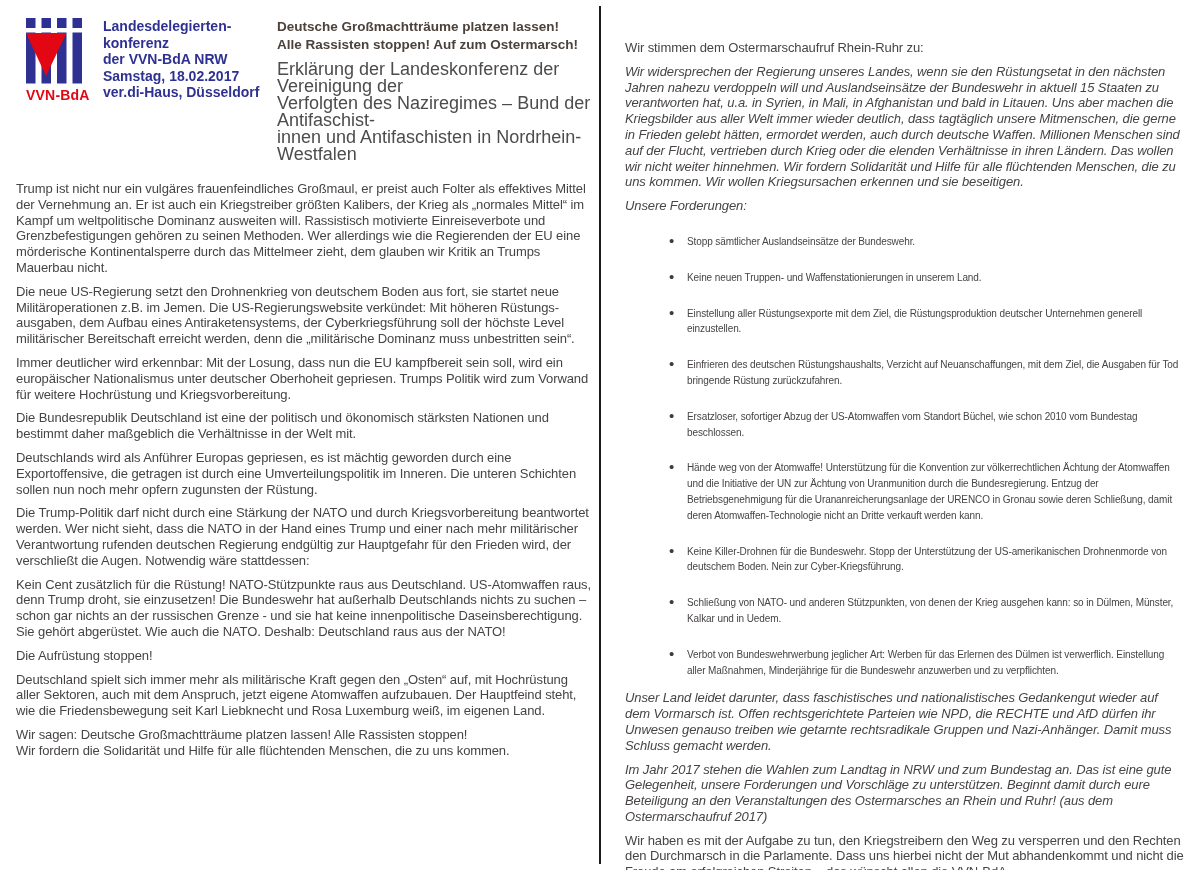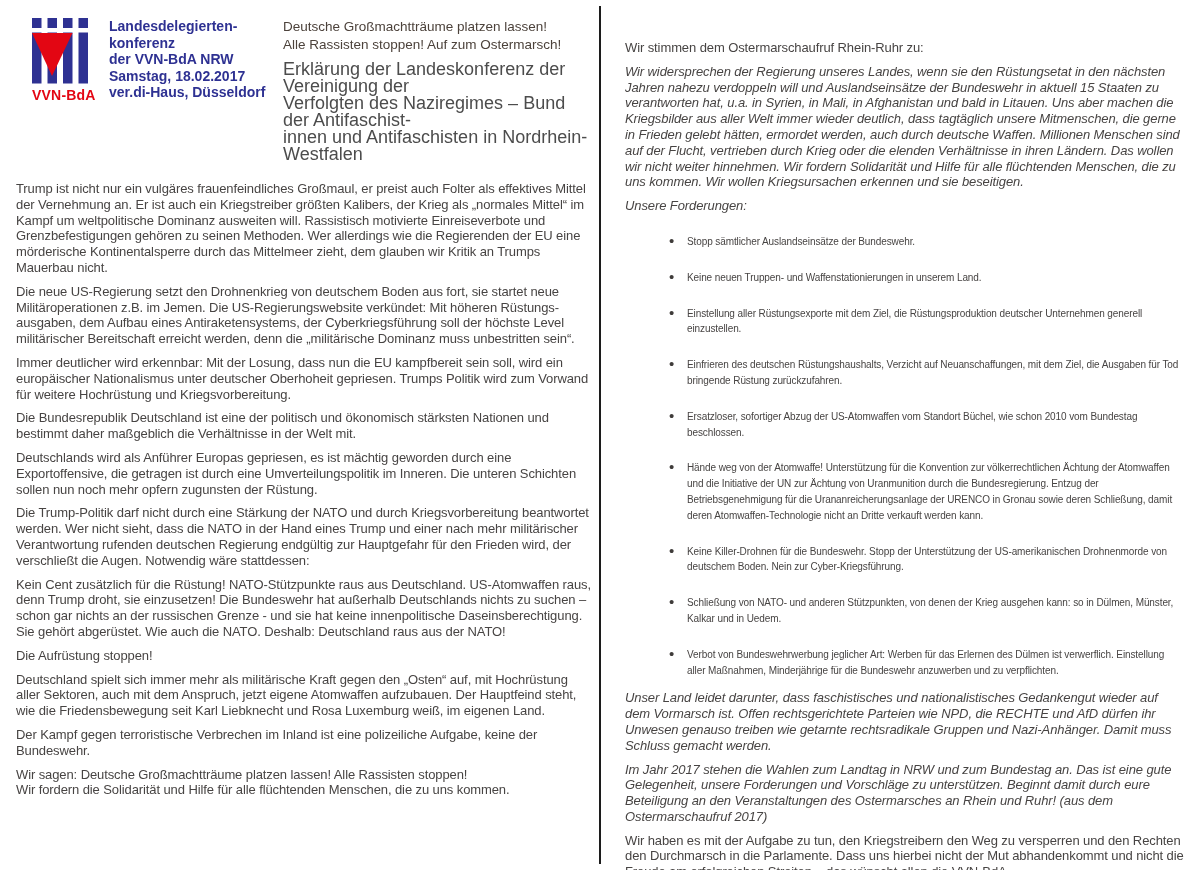--- a/index.html
+++ b/index.html
@@ -8,26 +8,26 @@
     font-family:"Liberation Sans", sans-serif; color:#474443; position:relative;
   }
   .page { position:absolute; inset:0; }
 
   .col-left  { position:absolute; left:16px;  top:18px; width:578px; }
   .col-right { position:absolute; left:625px; top:40px; width:560px; }
   .divider   { position:absolute; left:599px; top:6px; width:2px; height:858px; background:#1c1c1c; }
 
   
   .header { display:flex; align-items:flex-start; margin-bottom:18px; }
-  .logo-block { flex:none; margin-left:16px; width:62px; }
+  .logo-block { flex:none; margin-left:10px; width:62px; }
   .logo-block svg { display:block; }
   .logo-acronym { margin-top:3px; color:#e30613; font-weight:bold; font-size:14px; letter-spacing:.2px; white-space:nowrap; }
   .conf { flex:none; margin-left:15px; width:158px; color:#2e3192; font-weight:bold; font-size:14px; line-height:16.5px; }
   .decl { flex:1; margin-left:16px; }
-  .decl-title { font-weight:normal; color:#4c423b; font-size:13.5px; line-height:17.5px; }
+  .decl-title { font-weight:bold; color:#4c423b; font-size:13.5px; line-height:17.5px; }
   .decl-sub   { margin-top:8px; font-size:18px; line-height:17px; color:#4c4c4c; }
 
   
   .col-left p, .col-right p {
     margin:0 0 8px 0; font-size:13px; line-height:15.8px; letter-spacing:-0.1px;
   }
   .nogap { margin-bottom:0 !important; }
   .quote { font-style:italic; }
 
   ul.demands { list-style:none; margin:6px 0 10px 0; padding:0 0 0 42px; }
@@ -87,21 +87,20 @@
 
     <p>Trump ist nicht nur ein vulgäres frauenfeindliches Großmaul, er preist auch Folter als effektives Mittel der Vernehmung an.  Er ist auch ein Kriegstreiber größten Kalibers, der Krieg als „normales Mittel“ im Kampf um weltpolitische Dominanz ausweiten will. Rassistisch motivierte Einreiseverbote und Grenzbefestigungen gehören zu seinen Methoden. Wer allerdings wie die Regierenden der EU eine mörderische Kontinentalsperre durch das Mittelmeer zieht, dem glauben wir Kritik an Trumps Mauerbau nicht.</p>
     <p>Die neue US-Regierung setzt den Drohnenkrieg von deutschem Boden aus fort, sie startet neue Militäroperationen z.B. im Jemen. Die US-Regierungswebsite verkündet: Mit höheren Rüstungs-ausgaben, dem Aufbau eines Antiraketensystems, der Cyberkriegsführung soll der höchste Level militärischer Bereitschaft erreicht werden, denn die „militärische Dominanz muss unbestritten sein“.</p>
     <p>Immer deutlicher wird erkennbar: Mit der Losung, dass nun die EU kampfbereit sein soll, wird ein europäischer Nationalismus unter deutscher Oberhoheit gepriesen. Trumps Politik wird zum Vorwand für weitere Hochrüstung und Kriegsvorbereitung.</p>
     <p>Die Bundesrepublik Deutschland ist eine der politisch und ökonomisch stärksten Nationen und bestimmt daher maßgeblich die Verhältnisse in der Welt mit.</p>
     <p>Deutschlands wird als Anführer Europas gepriesen, es ist mächtig geworden durch eine Exportoffensive, die getragen ist durch eine Umverteilungspolitik im Inneren. Die unteren Schichten sollen nun noch mehr opfern zugunsten der Rüstung.</p>
     <p>Die Trump-Politik darf nicht durch eine Stärkung der NATO und durch Kriegsvorbereitung beantwortet werden. Wer nicht sieht, dass die NATO in der Hand eines Trump und einer nach mehr militärischer Verantwortung rufenden deutschen Regierung endgültig zur Hauptgefahr für den Frieden wird, der verschließt die Augen. Notwendig wäre stattdessen:</p>
     <p>Kein Cent zusätzlich für die Rüstung! NATO-Stützpunkte raus aus Deutschland. US-Atomwaffen raus, denn Trump droht, sie einzusetzen! Die Bundeswehr hat außerhalb Deutschlands nichts zu suchen – schon gar nichts an der russischen Grenze - und sie hat keine innenpolitische Daseinsberechtigung. Sie gehört abgerüstet. Wie auch die NATO. Deshalb: Deutschland raus aus der NATO!</p>
     <p>Die Aufrüstung stoppen!</p>
     <p>Deutschland spielt sich immer mehr als militärische Kraft gegen den „Osten“ auf, mit Hochrüstung aller Sektoren, auch mit dem Anspruch, jetzt eigene Atomwaffen aufzubauen. Der Hauptfeind steht, wie die Friedensbewegung seit Karl Liebknecht und Rosa Luxemburg weiß, im eigenen Land.</p>
-    <p>Der Kampf gegen terroristische Verbrechen im Inland ist eine polizeiliche Aufgabe, keine der Bundeswehr.</p>
     <p class="nogap">Wir sagen: Deutsche Großmachtträume platzen lassen! Alle Rassisten stoppen!</p>
     <p>Wir fordern die Solidarität und Hilfe für alle flüchtenden Menschen, die zu uns kommen.</p>
   </div>
 
   <div class="divider"></div>
 
   <div class="col-right">
     <p>Wir stimmen dem Ostermarschaufruf Rhein-Ruhr zu:</p>
 
     <p class="quote">Wir widersprechen der Regierung unseres Landes, wenn sie den Rüstungsetat in den nächsten Jahren nahezu verdoppeln will und Auslandseinsätze der Bundeswehr in aktuell 15 Staaten zu verantworten hat, u.a. in Syrien, in Mali, in Afghanistan und bald in Litauen. Uns aber machen die Kriegsbilder aus aller Welt immer wieder deutlich, dass tagtäglich unsere Mitmenschen, die gerne in Frieden gelebt hätten, ermordet werden, auch durch deutsche Waffen. Millionen Menschen sind auf der Flucht, vertrieben durch Krieg oder die elenden Verhältnisse in ihren Ländern. Das wollen wir nicht weiter hinnehmen. Wir fordern Solidarität und Hilfe für alle flüchtenden Menschen, die zu uns kommen. Wir wollen Kriegsursachen erkennen und sie beseitigen.</p>

